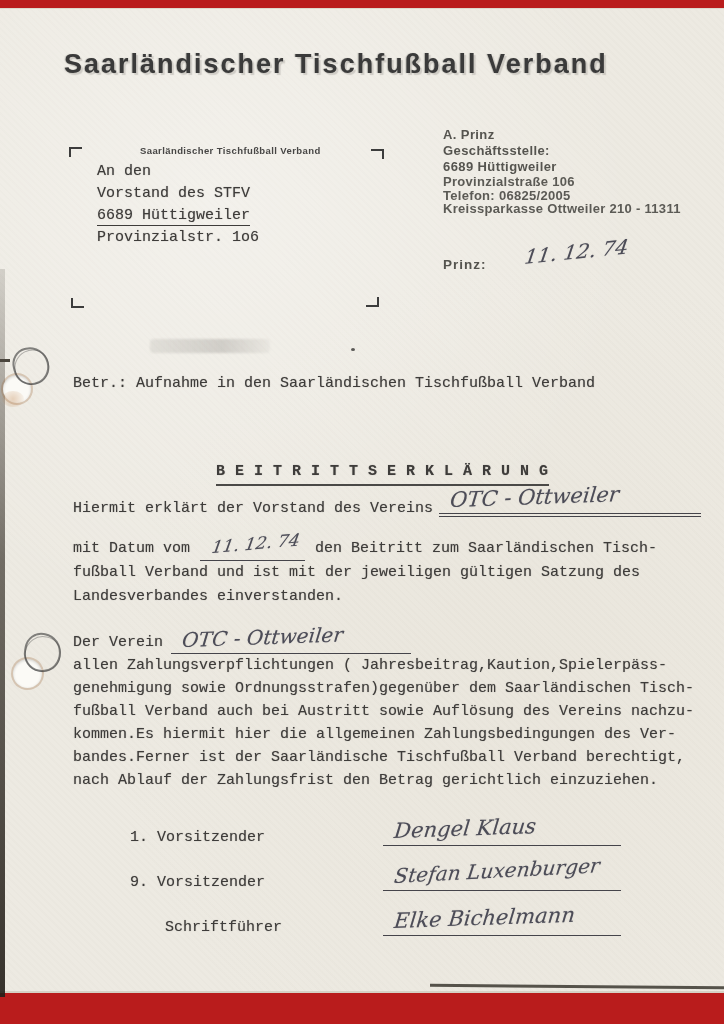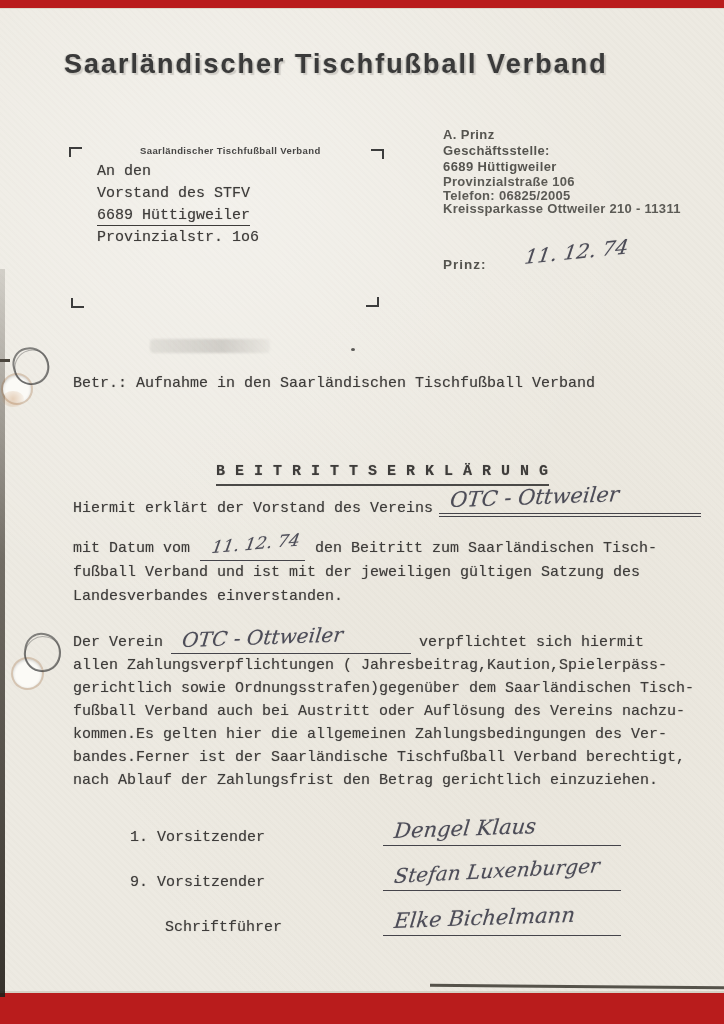--- a/index.html
+++ b/index.html
@@ -174,26 +174,25 @@
       <div>fußball Verband und ist mit der jeweiligen gültigen Satzung des</div>
       <div>Landesverbandes einverstanden.</div>
     </div>
 
     <div class="p3 typed">
       <div class="row row1">
         <span>Der Verein</span>
         <span class="blank">
           <span class="hw">OTC - Ottweiler</span>
         </span>
-        <span>verpflichtet sich hiermit</span>
       </div>
       <div>allen Zahlungsverpflichtungen ( Jahresbeitrag,Kaution,Spielerpäss-</div>
-      <div>gerichtlich sowie Ordnungsstrafen)gegenüber dem Saarländischen Tisch-</div>
-      <div>fußball Verband auch bei Austritt oder Auflösung des Vereins nachzu-</div>
-      <div>kommen.Es gelten hier die allgemeinen Zahlungsbedingungen des Ver-</div>
+      <div>genehmigung sowie Ordnungsstrafen)gegenüber dem Saarländischen Tisch-</div>
+      <div>fußball Verband auch bei Austritt sowie Auflösung des Vereins nachzu-</div>
+      <div>kommen.Es hiermit hier die allgemeinen Zahlungsbedingungen des Ver-</div>
       <div>bandes.Ferner ist der Saarländische Tischfußball Verband berechtigt,</div>
       <div>nach Ablauf der Zahlungsfrist den Betrag gerichtlich einzuziehen.</div>
     </div>
 
     <div class="sig-row sig1 typed">
       <span class="role">1. Vorsitzender</span>
       <span class="blank">
         <span class="hw">Dengel Klaus</span>
       </span>
     </div>

